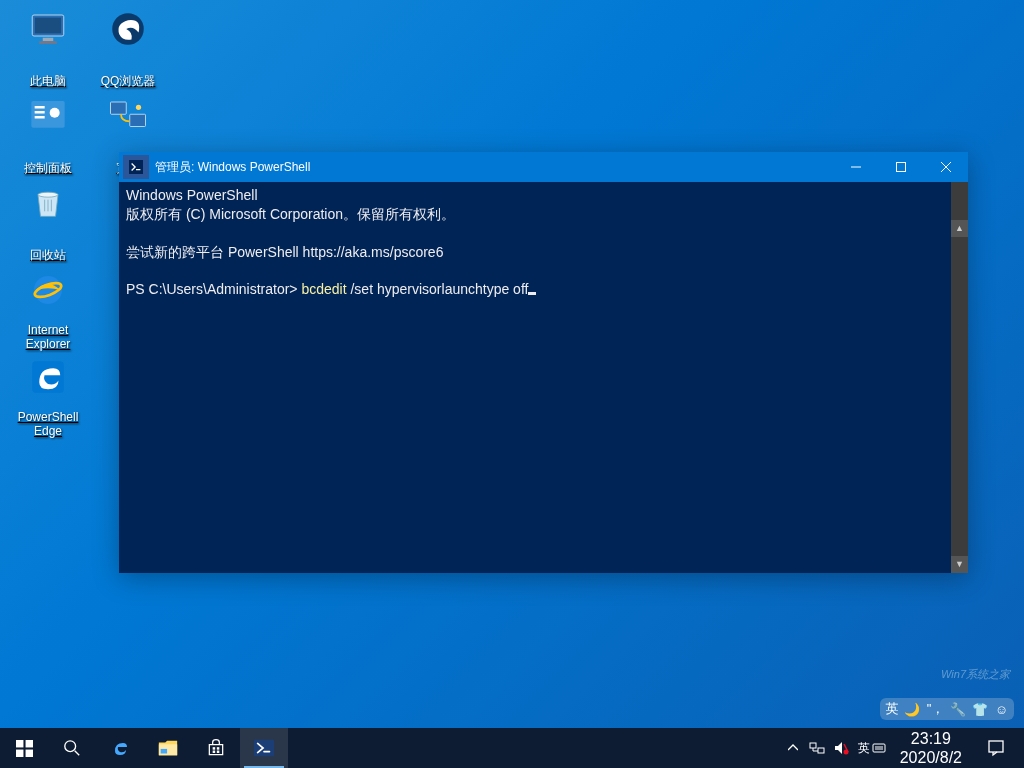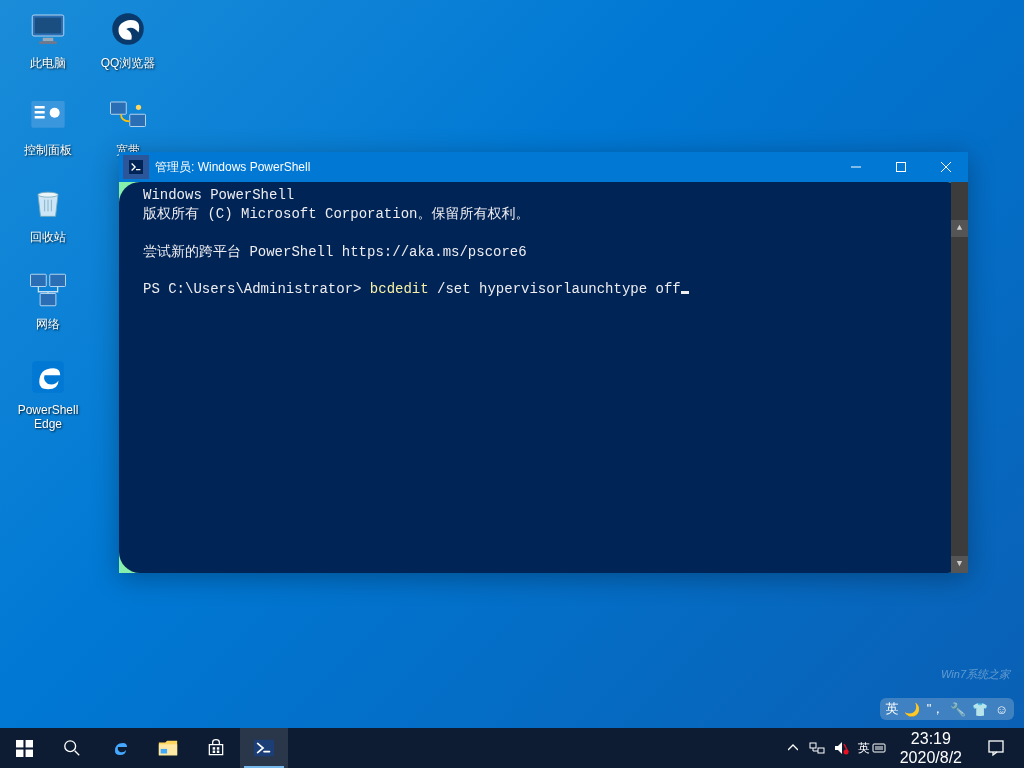--- a/index.html
+++ b/index.html
@@ -4,32 +4,32 @@
 <style>
 * { margin: 0; padding: 0; box-sizing: border-box; }
 body {
   width: 1024px; height: 768px;
   background: linear-gradient(135deg, #1a8cd8 0%, #0078d4 40%, #0a5fb3 100%);
   font-family: "Segoe UI", "Microsoft YaHei", sans-serif;
   overflow: hidden; position: relative;
 }
 .desktop { position: absolute; top: 0; left: 0; right: 0; bottom: 40px; }
 .icon-grid { position: absolute; top: 5px; left: 10px; }
-.desktop-icon { width: 76px; height: 85px; display: flex; flex-direction: column; align-items: center; justify-content: flex-start; text-align: center; cursor: pointer; margin-bottom: 2px; }
+.desktop-icon { width: 76px; height: 85px; display: flex; flex-direction: column; align-items: center; justify-content: space-between; text-align: center; cursor: pointer; margin-bottom: 2px; text-decoration: underline; }
 .desktop-icon .glyph { width: 48px; height: 48px; display: flex; align-items: center; justify-content: center; }
 .desktop-icon .label { color: #fff; font-size: 12px; text-shadow: 1px 1px 2px rgba(0,0,0,0.8); margin-top: 2px; max-width: 74px; word-break: break-word; }
 .col2 { position: absolute; top: 5px; left: 90px; }
 
 .window { position: absolute; top: 152px; left: 119px; width: 849px; height: 421px; background: #86efac; box-shadow: 0 5px 25px rgba(0,0,0,0.3); display: flex; flex-direction: column; }
 .titlebar { height: 30px; background: #0078d4; display: flex; align-items: center; color: #fff; font-size: 12px; }
 .titlebar .icon { width: 26px; height: 24px; margin: 0 6px 0 4px; background: #2b579a; display: flex; align-items: center; justify-content: center; font-size: 12px; color: #fff; }
 .titlebar .title { flex: 1; }
 .winbtns { display: flex; height: 100%; }
 .winbtn { width: 45px; height: 100%; display: flex; align-items: center; justify-content: center; color: #fff; cursor: pointer; }
-.terminal { flex: 1; background: #012456; color: #eeedf0; font-family: Liberation Mono, monospace; font-size: 14px; padding: 4px 24px; position: relative; line-height: 1.35; white-space: pre; border-radius: 21px; }
+.terminal { flex: 1; background: #012456; color: #eeedf0; font-family: Liberation Sans, sans-serif; font-size: 14px; padding: 4px 7px; position: relative; line-height: 1.35; white-space: pre; }
 .terminal .scrollbar { position: absolute; right: 0; top: 0; bottom: 0; width: 17px; background: #3c3c3c; }
 .terminal .scrollbar .up, .terminal .scrollbar .down { height: 17px; background: #555; display: flex; align-items: center; justify-content: center; font-size: 9px; color: #ccc; }
 .terminal .scrollbar .down { position: absolute; bottom: 0; width: 100%; }
 .cmd-yellow { color: #f9f1a5; }
 .cursor { display: inline-block; width: 8px; height: 3px; background: #eeedf0; vertical-align: baseline; margin-bottom: -1px; }
 
 .taskbar { position: absolute; bottom: 0; left: 0; right: 0; height: 40px; background: #0d1c33; display: flex; align-items: stretch; color: #fff; }
 .tb-btn { width: 48px; display: flex; align-items: center; justify-content: center; cursor: pointer; position: relative; }
 .tb-btn.active::after { content: ""; position: absolute; bottom: 0; left: 4px; right: 4px; height: 2px; background: #76b9ed; }
 .tb-btn.active { background: rgba(255,255,255,0.12); }
@@ -78,27 +78,26 @@
             <path d="M12 14 L36 14 L33 40 L15 40 Z" fill="#cde6f7" stroke="#7ab" stroke-width="1"></path>
             <ellipse cx="24" cy="14" rx="12" ry="3" fill="#eaf4fb" stroke="#7ab"></ellipse>
             <path d="M20 20 L20 34 M24 20 L24 34 M28 20 L28 34" stroke="#7ab" stroke-width="1"></path>
           </svg>
       </div>
       <div class="label">回收站</div>
     </div>
     <div class="desktop-icon">
       <div class="glyph">
         <svg width="42" height="42" viewBox="0 0 48 48">
-            <rect x="4" y="6" width="18" height="14" rx="1" fill="#2a6fb5" stroke="#c7e0f4"></rect>
-            <rect x="26" y="6" width="18" height="14" rx="1" fill="#2a6fb5" stroke="#c7e0f4"></rect>
-            <rect x="15" y="28" width="18" height="14" rx="1" fill="#2a6fb5" stroke="#c7e0f4"></rect>
-            <path d="M13 20 L13 26 L35 26 L35 20 M24 26 L24 28" stroke="#c7e0f4" stroke-width="1.5" fill="none"></path>
-          </svg>
-      </div>
-      <div class="label">网络</div>
+            <circle cx="24" cy="24" r="16" fill="#1e88e5"></circle>
+            <path d="M10 24 Q24 10 38 24 Q24 20 10 24" fill="#ffc107"></path>
+            <ellipse cx="24" cy="24" rx="16" ry="6" fill="none" stroke="#ffc107" stroke-width="3" transform="rotate(-20 24 24)"></ellipse>
+          </svg>
+      </div>
+      <div class="label">Internet Explorer</div>
     </div>
     <div class="desktop-icon">
       <div class="glyph">
         <svg width="42" height="42" viewBox="0 0 48 48">
             <rect x="6" y="6" width="36" height="36" rx="4" fill="#0078d4"></rect>
             <path d="M14 30 Q14 14 30 14 Q38 14 38 22 L20 22 Q18 28 24 32 Q32 34 36 28 Q36 38 24 38 Q14 38 14 30" fill="#fff"></path>
           </svg>
       </div>
       <div class="label">PowerShell Edge</div>
     </div>

